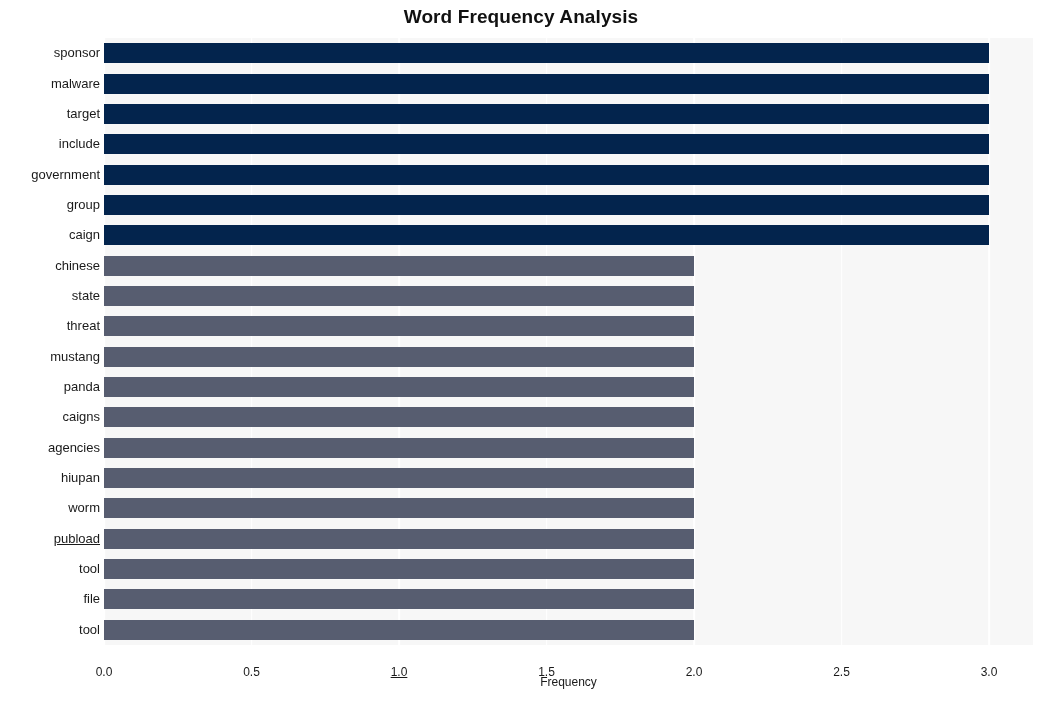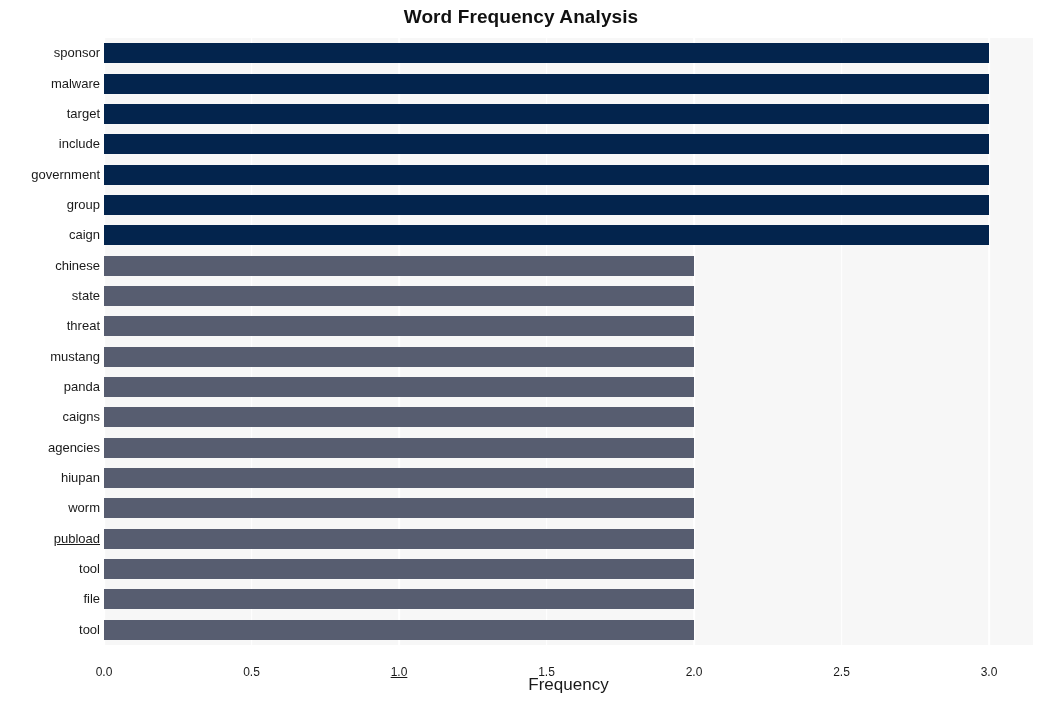--- a/index.html
+++ b/index.html
@@ -103,21 +103,21 @@
     color: #1a1a1a;
     white-space: nowrap;
   }
 
   #x-axis-title {
     position: absolute;
     left: 104px;
     top: 675px;
     width: 929px;
     text-align: center;
-    font-size: 17px;
+    font-size: 12px;
     color: #1a1a1a;
     white-space: nowrap;
   }
 </style>
 </head>
 <body>
 
 <div id="figure">
 
   <div id="chart-title">Word Frequency Analysis</div>

